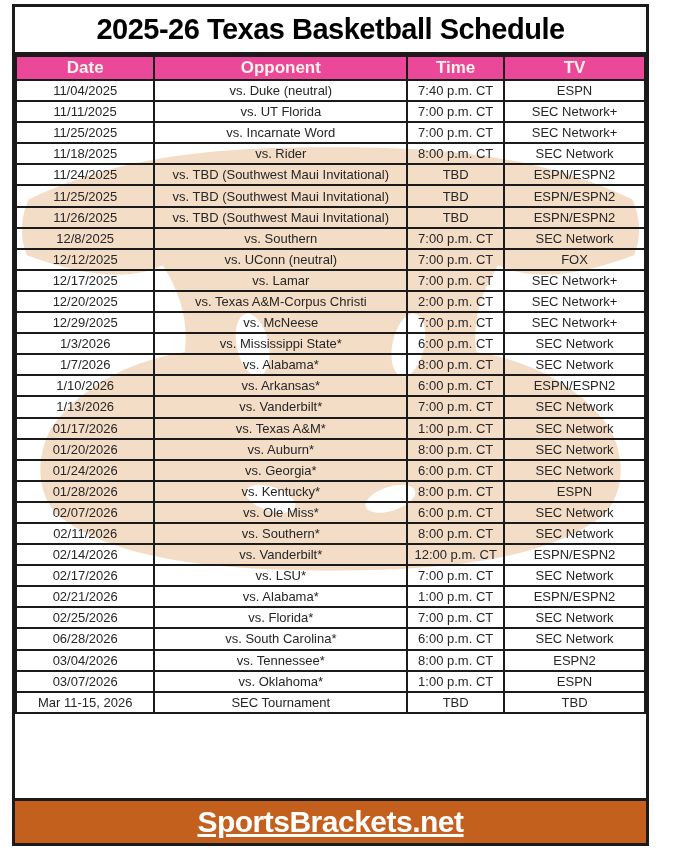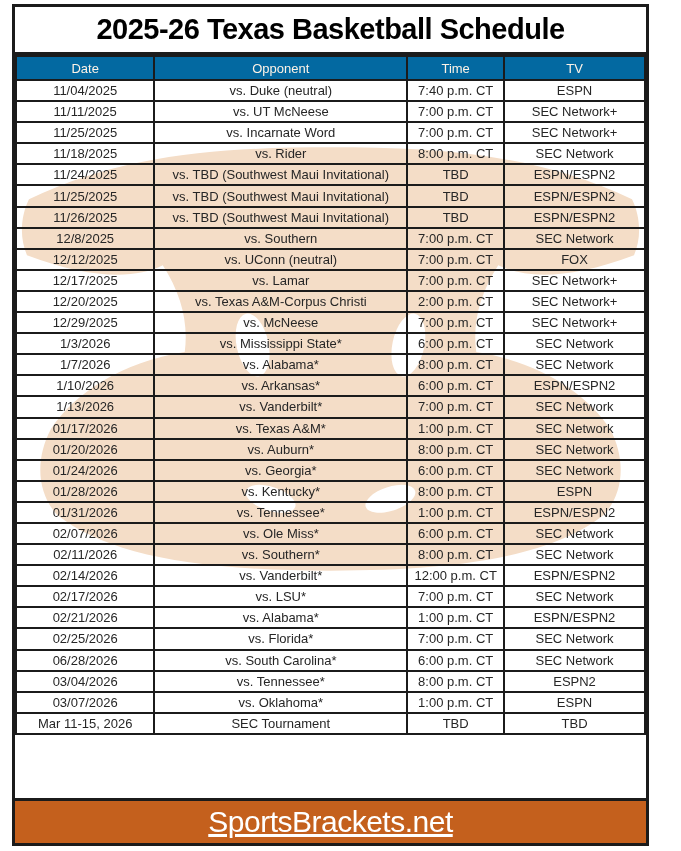--- a/index.html
+++ b/index.html
@@ -48,24 +48,24 @@
     pointer-events:none;
   }
   table.sched{
     position:relative;
     z-index:1;
     width:100%;
     border-collapse:collapse;
     table-layout:fixed;
   }
   table.sched th{
-    background:#0369a1;
+    background:#ec4899;
     color:#fdf3e7;
-    font-size:13px;
-    font-weight:normal;
+    font-size:17px;
+    font-weight:bold;
     height:22px;
     border:2px solid #1b1b1b;
     padding:0;
   }
   table.sched td{
     background:transparent;
     color:#262626;
     font-size:13px;
     text-align:center;
     height:19.1px;
@@ -88,21 +88,21 @@
     height:42px;
     background:#c4601d;
     border-top:3px solid #1b1b1b;
     display:flex;
     align-items:center;
     justify-content:center;
   }
   .footer-bar a{
     color:#ffffff;
     font-size:30px;
-    font-weight:normal;
+    font-weight:bold;
     text-decoration:underline;
     letter-spacing:-0.5px;
   }
 </style>
 </head>
 <body>
 
 <div class="page-frame">
 
   <div class="watermark">
@@ -150,21 +150,21 @@
     </thead>
     <tbody>
         <tr>
           <td>11/04/2025</td>
           <td>vs. Duke (neutral)</td>
           <td>7:40 p.m. CT</td>
           <td>ESPN</td>
         </tr>
         <tr>
           <td>11/11/2025</td>
-          <td>vs. UT McNeese</td>
+          <td>vs. UT Florida</td>
           <td>7:00 p.m. CT</td>
           <td>SEC Network+</td>
         </tr>
         <tr>
           <td>11/25/2025</td>
           <td>vs. Incarnate Word</td>
           <td>7:00 p.m. CT</td>
           <td>SEC Network+</td>
         </tr>
         <tr>
@@ -261,26 +261,20 @@
           <td>01/24/2026</td>
           <td>vs. Georgia*</td>
           <td>6:00 p.m. CT</td>
           <td>SEC Network</td>
         </tr>
         <tr>
           <td>01/28/2026</td>
           <td>vs. Kentucky*</td>
           <td>8:00 p.m. CT</td>
           <td>ESPN</td>
-        </tr>
-        <tr>
-          <td>01/31/2026</td>
-          <td>vs. Tennessee*</td>
-          <td>1:00 p.m. CT</td>
-          <td>ESPN/ESPN2</td>
         </tr>
         <tr>
           <td>02/07/2026</td>
           <td>vs. Ole Miss*</td>
           <td>6:00 p.m. CT</td>
           <td>SEC Network</td>
         </tr>
         <tr>
           <td>02/11/2026</td>
           <td>vs. Southern*</td>

